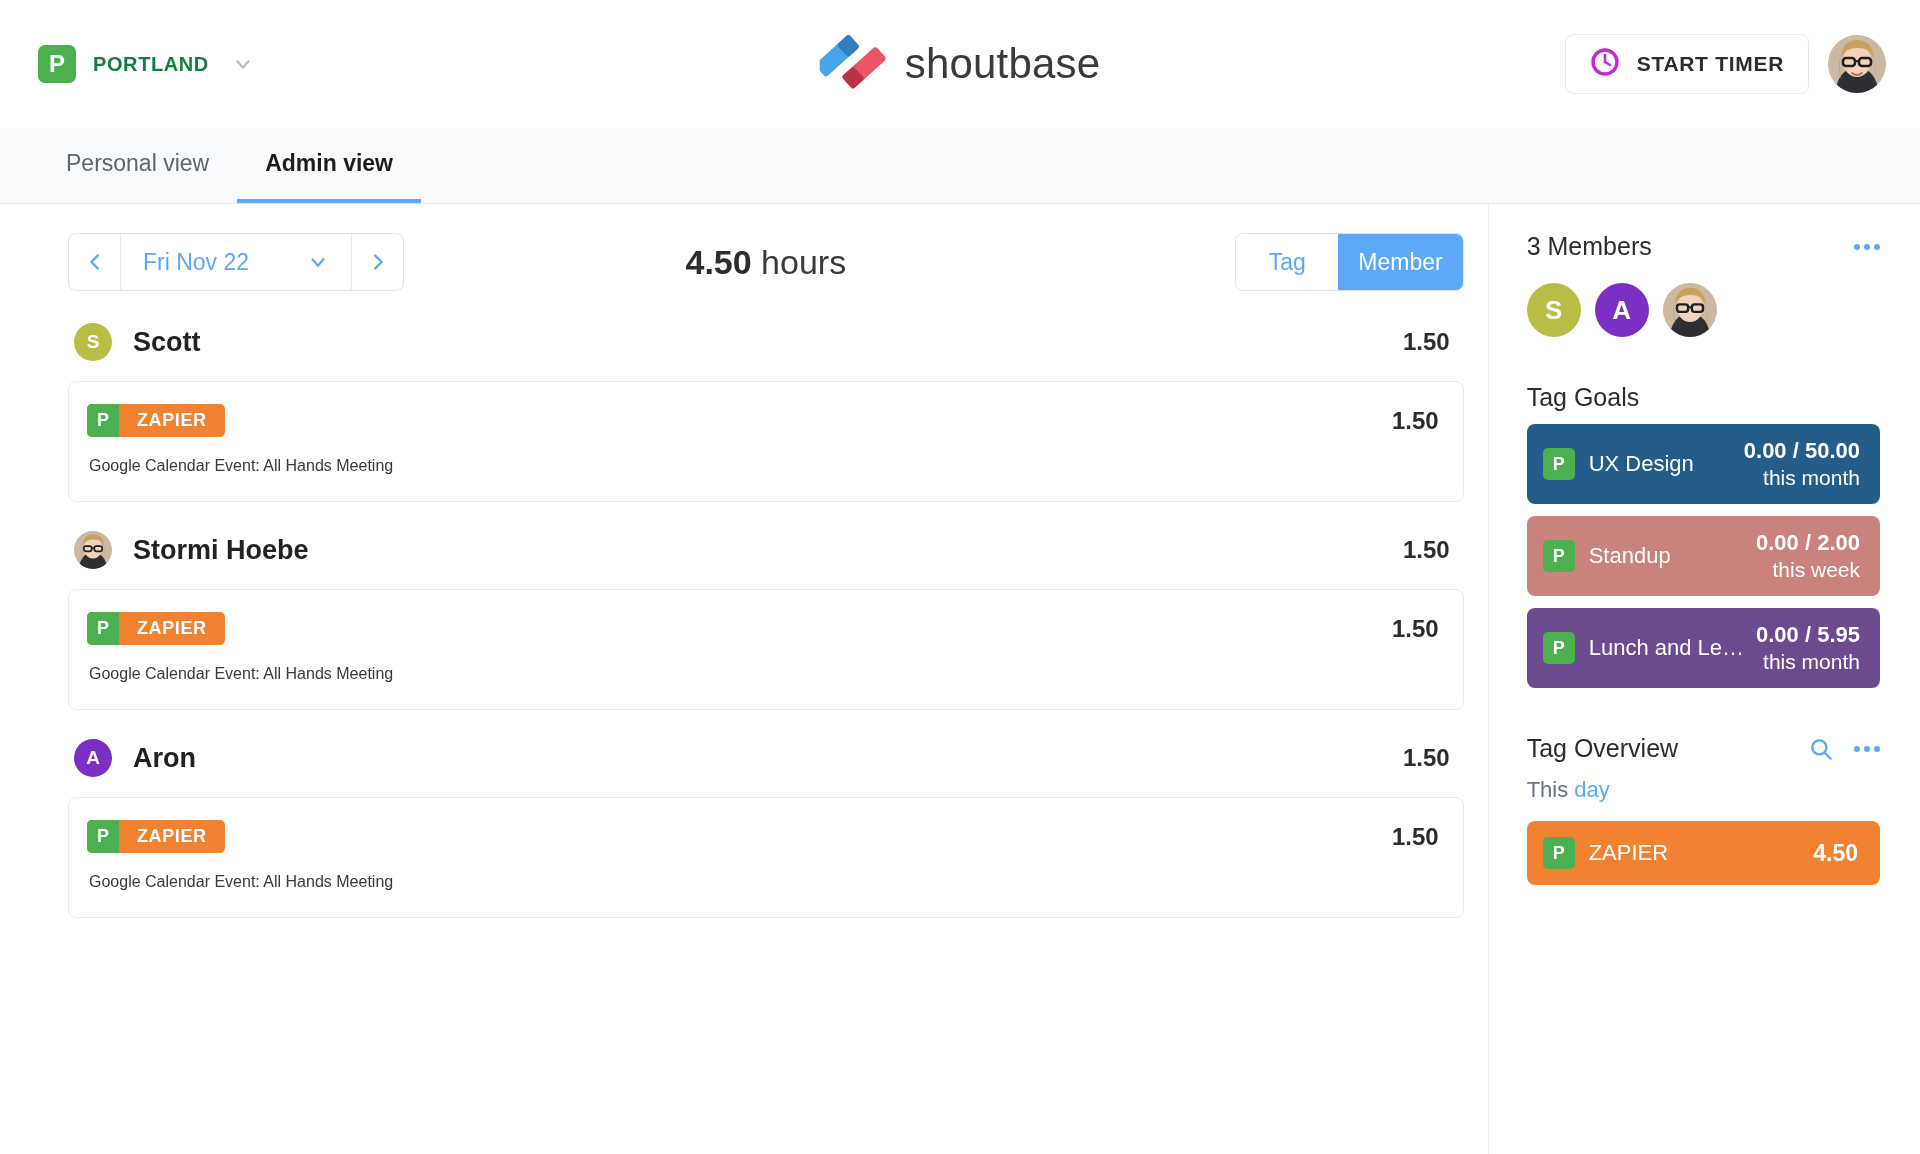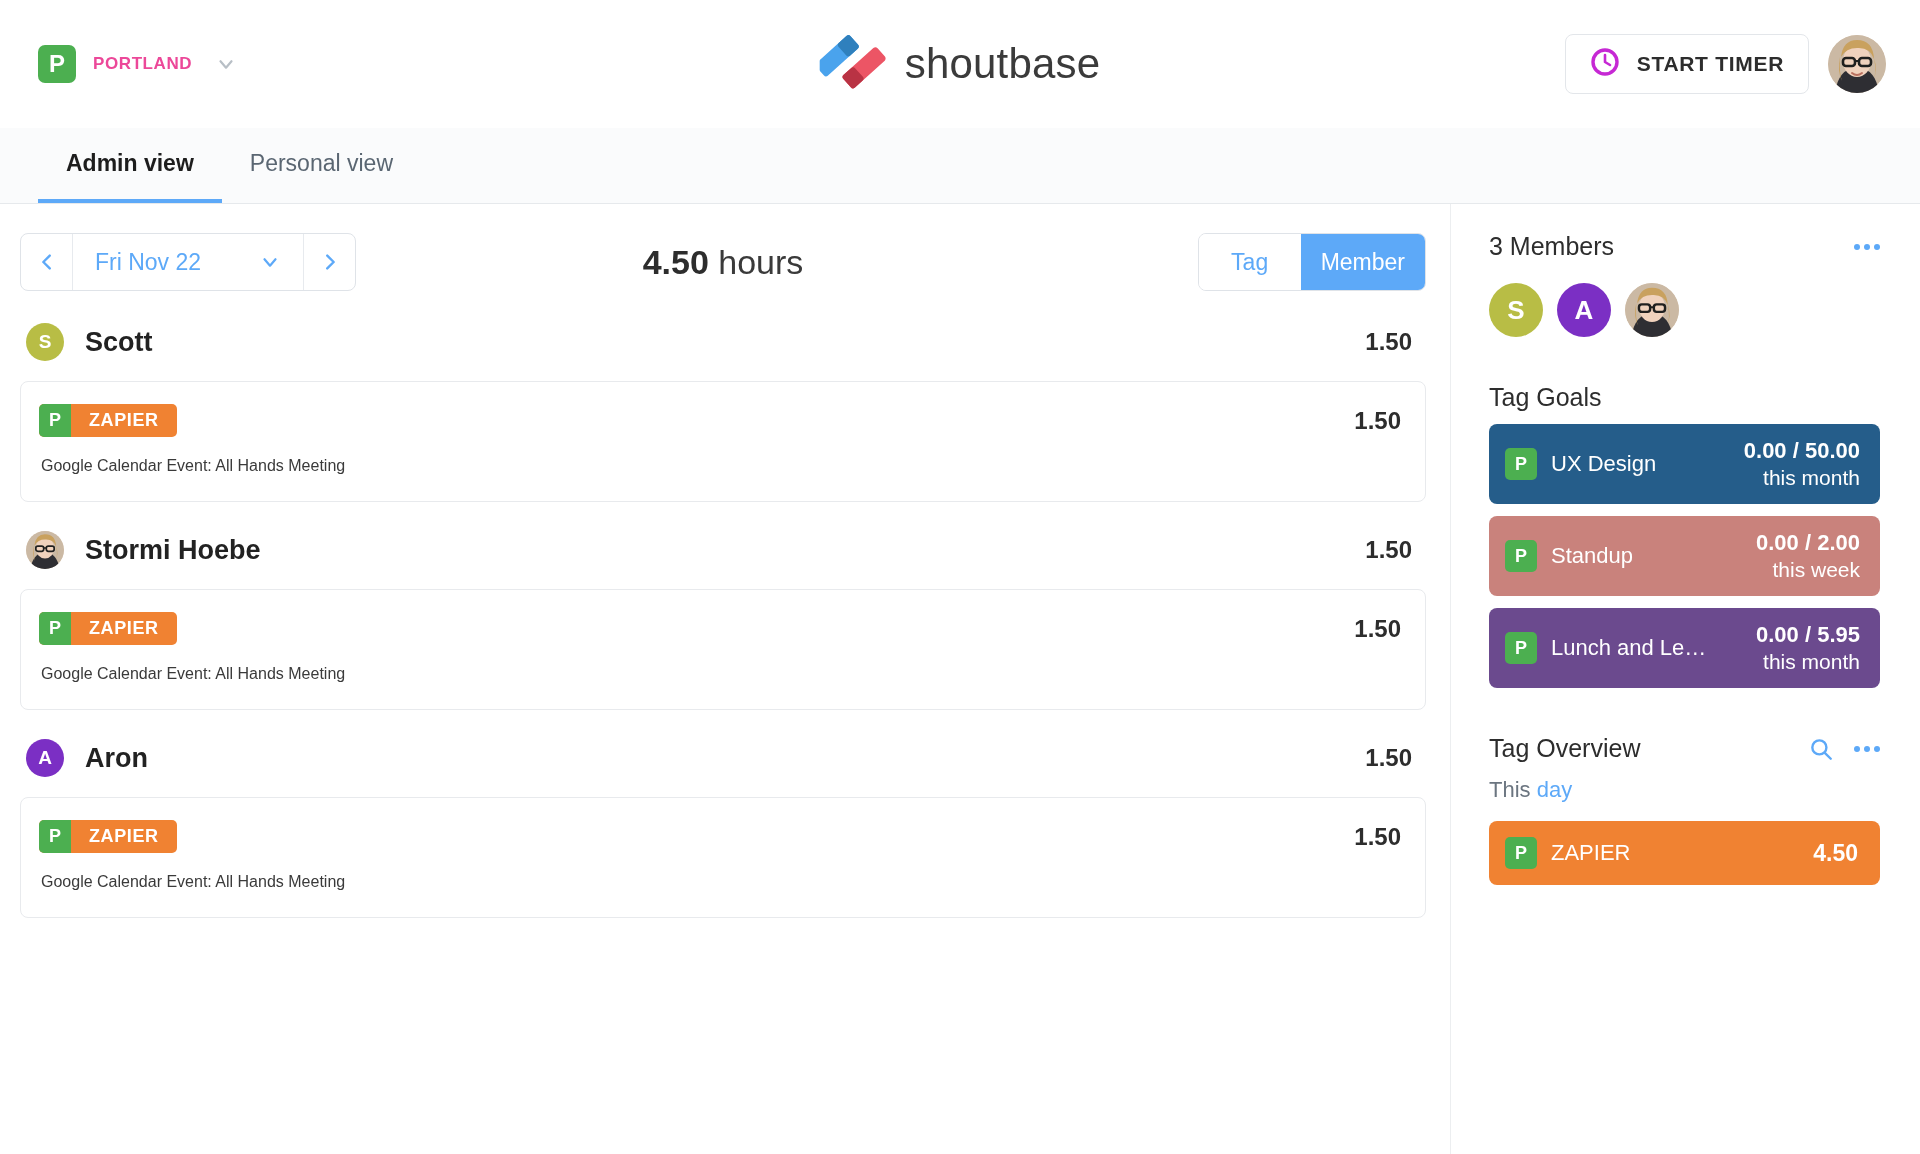--- a/index.html
+++ b/index.html
@@ -19,21 +19,21 @@
     background: #ffffff;
     position: relative;
   }
   .org-switch { display: flex; align-items: center; gap: 17px; cursor: pointer; }
   .org-badge {
     width: 38px; height: 38px; border-radius: 7px;
     background: #4caf50; color: #fff;
     display: flex; align-items: center; justify-content: center;
     font-size: 24px; font-weight: bold; line-height: 1;
   }
-  .org-name { font-size: 17px; font-weight: bold; letter-spacing: .6px; color: #ec4899; }
+  .org-name { font-size: 20px; font-weight: bold; letter-spacing: .6px; color: #15803d; }
   .org-caret { color: #b8bfc6; display: flex; align-items: center; margin-left: 6px; }
 
   .brand {
     position: absolute; left: 50%; top: 50%;
     transform: translate(-50%, -50%);
     display: flex; align-items: center; gap: 19px;
   }
   .brand-mark { width: 66px; height: 62px; }
   .brand-text { font-size: 42px; color: #3b3b3b; letter-spacing: .2px; }
 
@@ -58,21 +58,21 @@
     display: flex; align-items: stretch; padding-left: 38px;
   }
   .tab {
     display: flex; align-items: center; padding: 0 28px;
     font-size: 23px; color: #5a6672; cursor: pointer;
     border-bottom: 4px solid transparent;
   }
   .tab.active { color: #1d1d1d; font-weight: bold; border-bottom-color: #5da9f8; }
 
   
-  .body { display: flex; height: calc(1154px - 128px - 76px); }
+  .body { display: flex; height: calc(1154px - 128px - 76px); padding-left: 48px; }
   .main { width: 1450px; padding: 26px 24px 0 20px; }
   .side {
     flex: 1; padding: 28px 40px 0 38px;
     border-left: 1px solid #eceef0;
   }
 
   
   .toolbar { display: flex; align-items: center; position: relative; height: 64px; }
   .datenav {
     display: flex; align-items: stretch; height: 58px;
@@ -242,22 +242,22 @@
         <rect x="31" y="23" width="12" height="8" rx="3" fill="none" stroke="#20201f" stroke-width="2.6"></rect>
         <line x1="27" y1="26" x2="31" y2="26" stroke="#20201f" stroke-width="2.2"></line>
         <path d="M24 38 Q29 42 34 38" fill="none" stroke="#b9705f" stroke-width="2" stroke-linecap="round"></path>
       </svg>
     </div>
 
   </div>
 </div>
 
 <div class="tabbar">
+  <div class="tab">Personal view</div>
   <div class="tab active">Admin view</div>
-  <div class="tab">Personal view</div>
 </div>
 
 <div class="body">
 
   <div class="main">
 
     <div class="toolbar">
 
       <div class="datenav">
         <div class="datenav-arrow">

